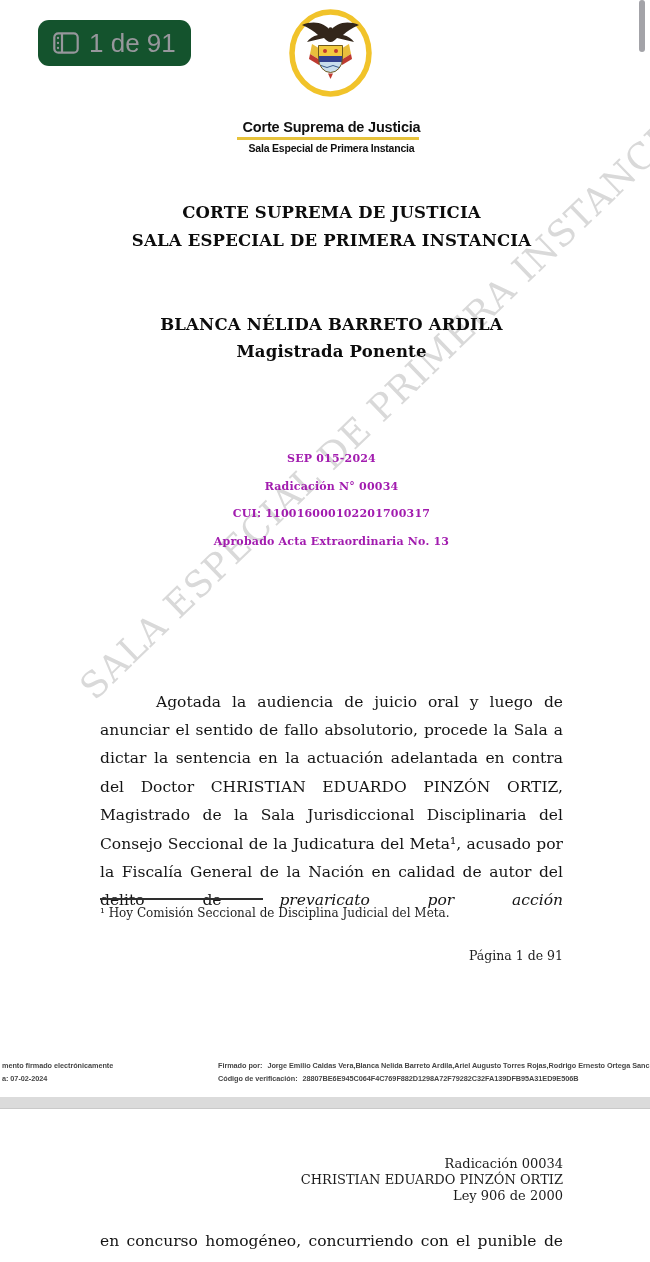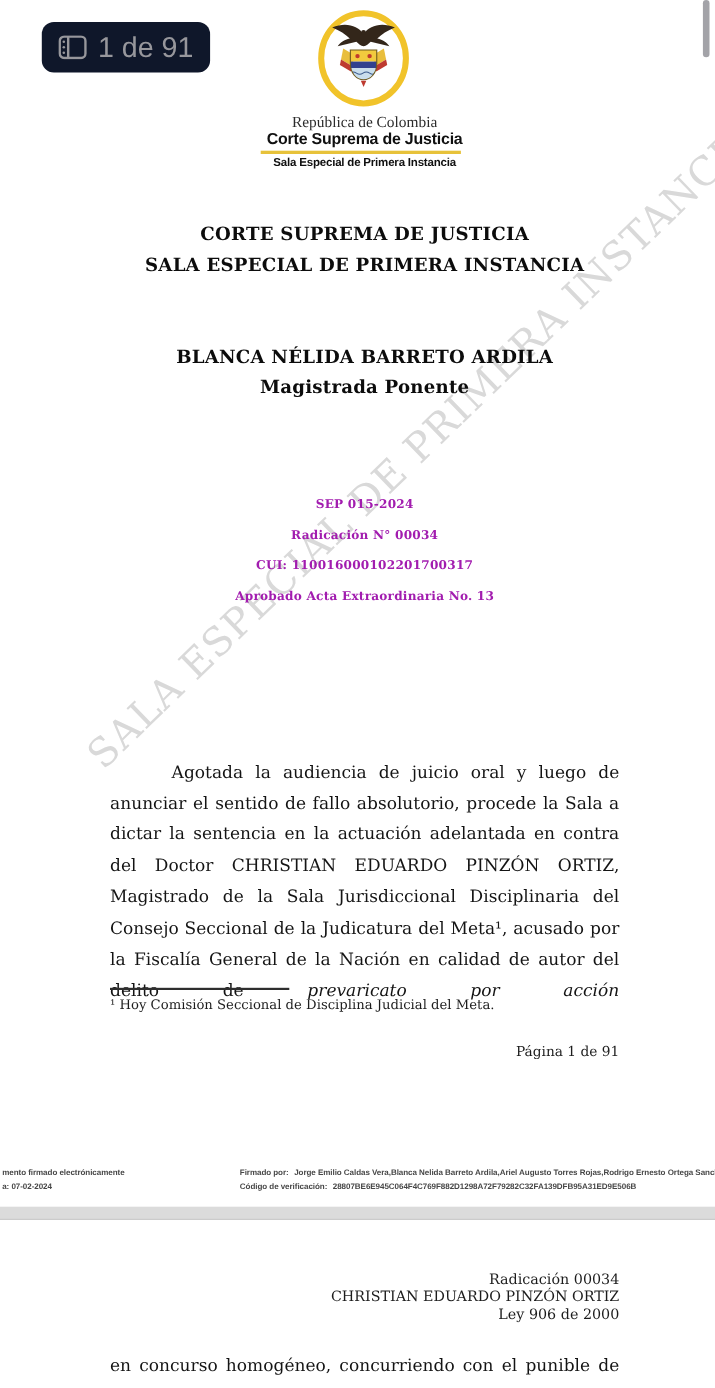--- a/index.html
+++ b/index.html
@@ -4,21 +4,21 @@
 <style>
   html,body { margin:0; padding:0; background:#ffffff; }
   .screen {
     position:relative; width:650px; height:1262px; overflow:hidden;
     background:#ffffff; font-family:"DejaVu Serif", serif; color:#1a1a1a;
   }
 
   
   .page-badge {
     position:absolute; left:38px; top:20px; height:46px; padding:0 15px;
-    background:#0f172a; border-radius:11px; display:flex; align-items:center; gap:10px;
+    background:#14532d; border-radius:11px; display:flex; align-items:center; gap:10px;
     font-family:"Liberation Sans", sans-serif; font-size:26px; color:#97979C; z-index:5;
   }
   .scrollbar-thumb {
     position:absolute; right:5px; top:0; width:6px; height:52px;
     background:#A3A3A8; border-radius:3px; z-index:5;
   }
 
   
   .watermark {
     position:absolute; left:86px; top:672px;
@@ -103,21 +103,20 @@
       <rect x="30" y="48" width="25" height="6" fill="#32418E"></rect>
       <rect x="30" y="54" width="25" height="14" fill="#C9DEEC"></rect>
       <path d="M30 58.5 q3 -2 6 0 t6 0 t6 0 t6 0" stroke="#3A5A8C" fill="none" stroke-width="1"></path>
     </g>
     <path d="M30.5 37.5 h24 v13 a12 14 0 0 1 -24 0 Z" fill="none" stroke="#6E5A1E" stroke-width="1"></path>
     <circle cx="37" cy="43" r="2" fill="#C13A2C"></circle>
     <circle cx="48" cy="43" r="2" fill="#C13A2C"></circle>
     <path d="M40 65.5 l2.5 5.5 l2.5 -5.5 Z" fill="#BE3A30"></path>
   </svg>
 
-  <div class="lh lh-republic">República de Colombia</div>
   <div class="lh lh-court">Corte Suprema de Justicia</div>
   <div class="gold-rule"></div>
   <div class="lh lh-chamber">Sala Especial de Primera Instancia</div>
 
   <div class="col c-title t1">CORTE SUPREMA DE JUSTICIA</div>
   <div class="col c-title t2">SALA ESPECIAL DE PRIMERA INSTANCIA</div>
   <div class="col c-title nm">BLANCA NÉLIDA BARRETO ARDILA</div>
   <div class="col c-title rl">Magistrada Ponente</div>
 
   <div class="col case-block">

